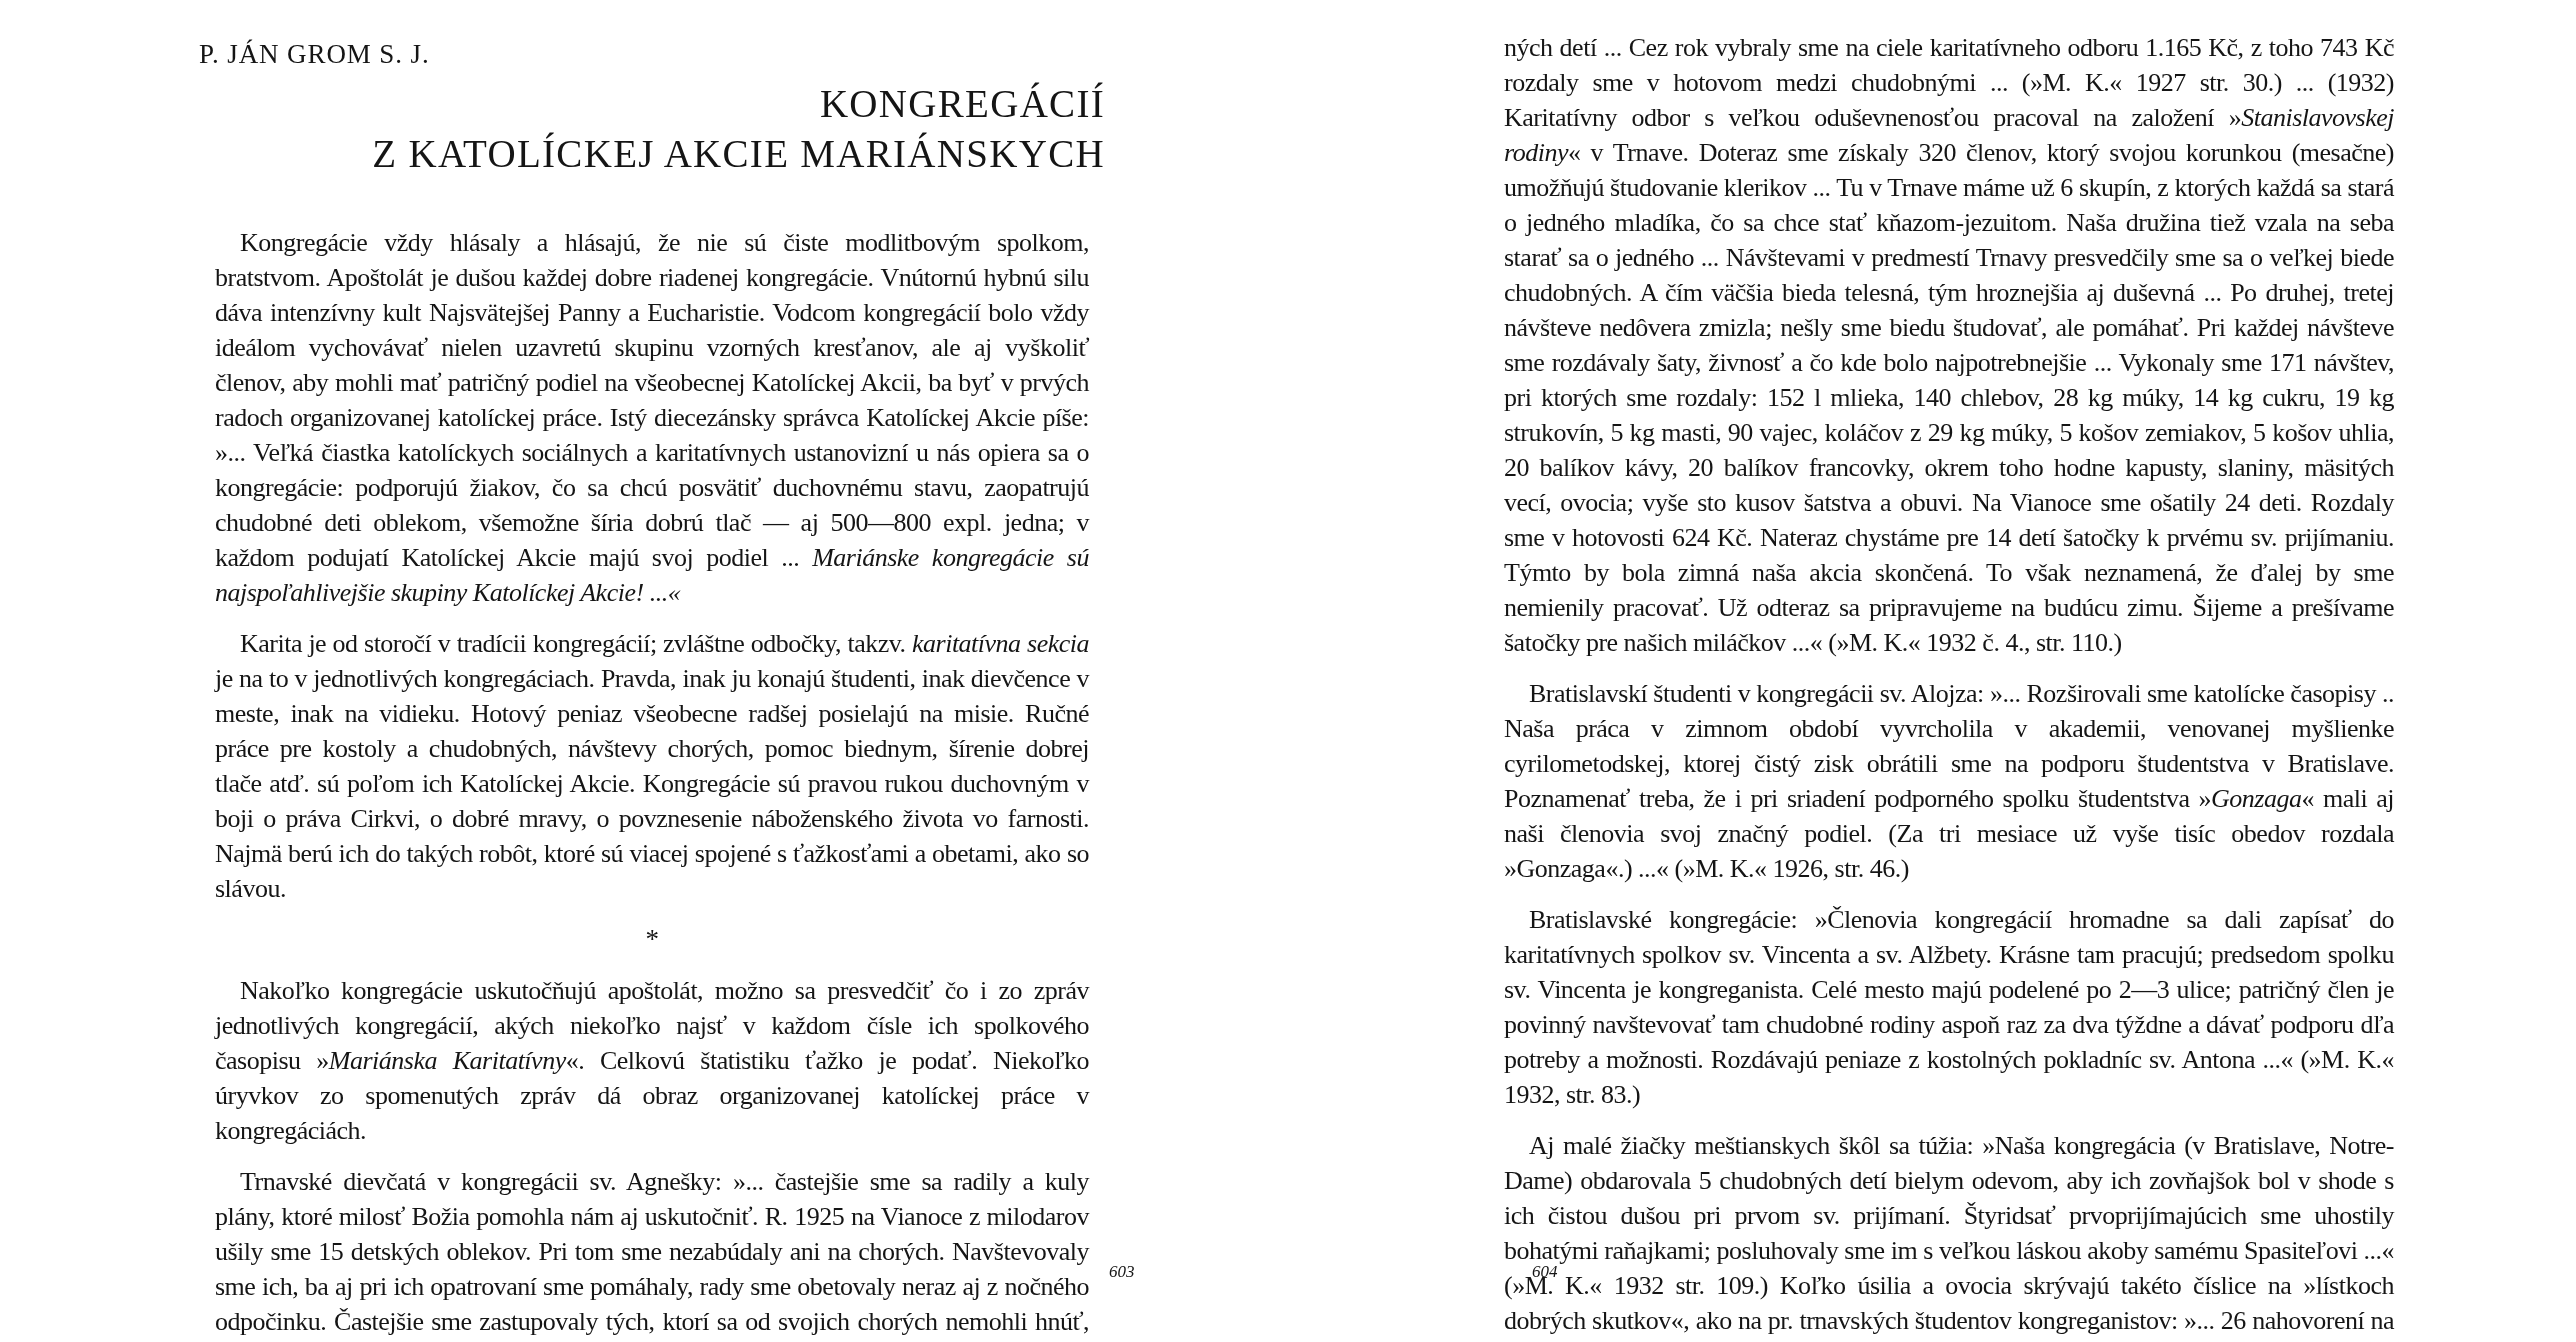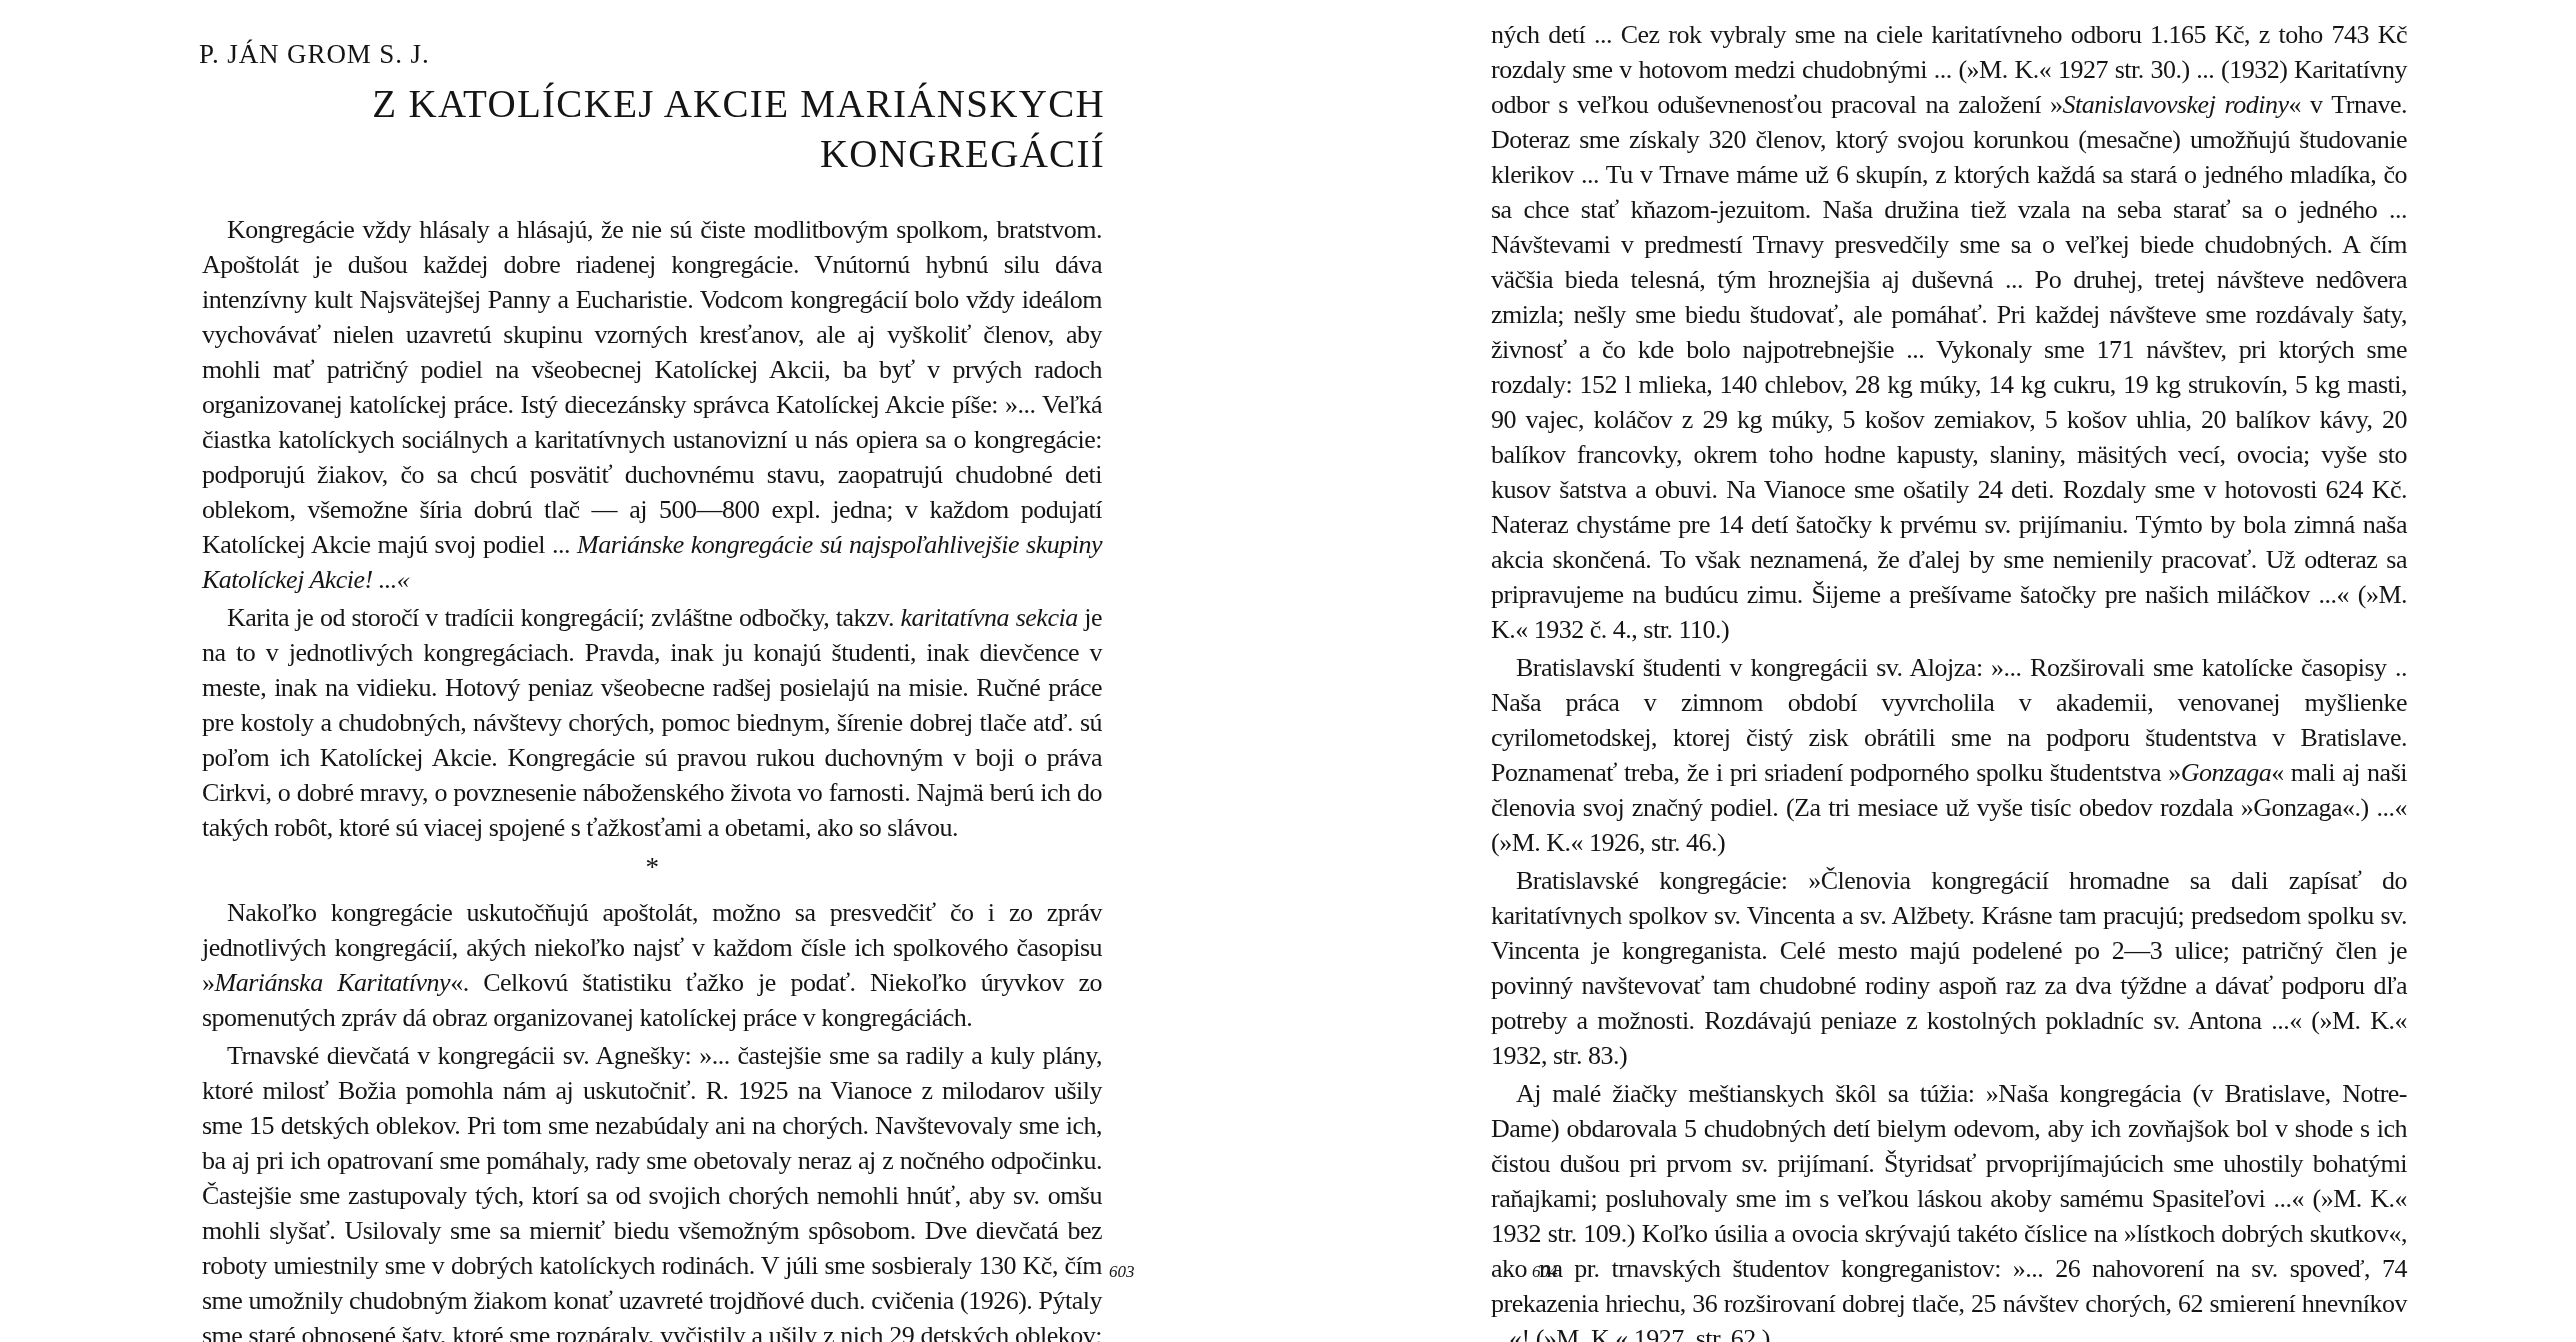--- a/index.html
+++ b/index.html
@@ -10,36 +10,36 @@
   #page-right { left: 1288px; width: 1288px; }
   .col { position: absolute; font-size: 26px; line-height: 35px; text-align: justify;
          letter-spacing: -0.5px; word-spacing: 0px; }
   #page-left .col { left: 199px; width: 906px; top: 209px; }
   #page-right .col { left: 200px; width: 922px; top: 14.3px; }
   .author { position: absolute; left: 199px; width: 904px; top: 39px; 
             font-size: 27px; letter-spacing: 0.9px; }
   .title { position: absolute; left: 199px; width: 906px; top: 79px; text-align: right;
            font-size: 39px; line-height: 50px; letter-spacing: 1.3px; text-transform: uppercase; }
   .title span { display: block; }
-  p { margin: 3px; text-indent: 25px; }
+  p { margin: 16px; text-indent: 25px; }
   p.noindent { text-indent: 0; }
   .sep { text-align: center; font-size: 27px; line-height: 35px; margin: 4.5px 0 10.7px 0; }
   em { font-style: italic; }
   .folio { position: absolute; top: 1262px; font-size: 17px; font-style: italic; margin-left: 44px; }
   #page-left .folio { left: 1065px; }
   #page-right .folio { left: 200px; text-align: right; }
 </style>
 </head>
 <body>
 
 <div class="page" id="page-left">
   <div class="author">P. JÁN GROM S. J.</div>
   <div class="title">
+    <span>KONGREGÁCIÍ</span>
     <span>Z KATOLÍCKEJ AKCIE MARIÁNSKYCH</span>
-    <span>KONGREGÁCIÍ</span>
   </div>
   <div class="col">
     <div>
         <p><span>Kongregácie vždy hlásaly a hlásajú, že nie sú čiste modlitbovým spolkom, bratstvom. Apoštolát je dušou každej dobre riadenej kongregácie. Vnútornú hybnú silu dáva intenzívny kult Najsvätejšej Panny a Eucharistie. Vodcom kongregácií bolo vždy ideálom vychovávať nielen uzavretú skupinu vzorných kresťanov, ale aj vyškoliť členov, aby mohli mať patričný podiel na všeobecnej Katolíckej Akcii, ba byť v prvých radoch organizovanej katolíckej práce. Istý diecezánsky správca Katolíckej Akcie píše: »... Veľká čiastka katolíckych sociálnych a karitatívnych ustanovizní u nás opiera sa o kongregácie: podporujú žiakov, čo sa chcú posvätiť duchovnému stavu, zaopatrujú chudobné deti oblekom, všemožne šíria dobrú tlač — aj 500—800 expl. jedna; v každom podujatí Katolíckej Akcie majú svoj podiel ... </span><em>Mariánske kongregácie sú najspoľahlivejšie skupiny Katolíckej Akcie! ...«</em></p>
         <p><span>Karita je od storočí v tradícii kongregácií; zvláštne odbočky, takzv. </span><em>karitatívna sekcia</em><span> je na to v jednotlivých kongregáciach. Pravda, inak ju konajú študenti, inak dievčence v meste, inak na vidieku. Hotový peniaz všeobecne radšej posielajú na misie. Ručné práce pre kostoly a chudobných, návštevy chorých, pomoc biednym, šírenie dobrej tlače atď. sú poľom ich Katolíckej Akcie. Kongregácie sú pravou rukou duchovným v boji o práva Cirkvi, o dobré mravy, o povznesenie náboženského života vo farnosti. Najmä berú ich do takých robôt, ktoré sú viacej spojené s ťažkosťami a obetami, ako so slávou.</span></p>
       </div>
     <div class="sep">*</div>
     <div>
         <p><span>Nakoľko kongregácie uskutočňujú apoštolát, možno sa presvedčiť čo i zo zpráv jednotlivých kongregácií, akých niekoľko najsť v každom čísle ich spolkového časopisu »</span><em>Mariánska Karitatívny</em><span>«. Celkovú štatistiku ťažko je podať. Niekoľko úryvkov zo spomenutých zpráv dá obraz organizovanej katolíckej práce v kongregáciách.</span></p>
         <p><span>Trnavské dievčatá v kongregácii sv. Agnešky: »... častejšie sme sa radily a kuly plány, ktoré milosť Božia pomohla nám aj uskutočniť. R. 1925 na Vianoce z milodarov ušily sme 15 detských oblekov. Pri tom sme nezabúdaly ani na chorých. Navštevovaly sme ich, ba aj pri ich opatrovaní sme pomáhaly, rady sme obetovaly neraz aj z nočného odpočinku. Častejšie sme zastupovaly tých, ktorí sa od svojich chorých nemohli hnúť, aby sv. omšu mohli slyšať. Usilovaly sme sa mierniť biedu všemožným spôsobom. Dve dievčatá bez roboty umiestnily sme v dobrých katolíckych rodinách. V júli sme sosbieraly 130 Kč, čím sme umožnily chudobným žiakom konať uzavreté trojdňové duch. cvičenia (1926). Pýtaly sme staré obnosené šaty, ktoré sme rozpáraly, vyčistily a ušily z nich 29 detských oblekov; niektorí dobrí ľudia nám aj nové plátno darovali, z toho sme ušily 23 košieľky pre chudobné deti ... Pri krásne ozdobenom vianočnom stromčeku sme shromaždily 38 chudob-</span></p>

